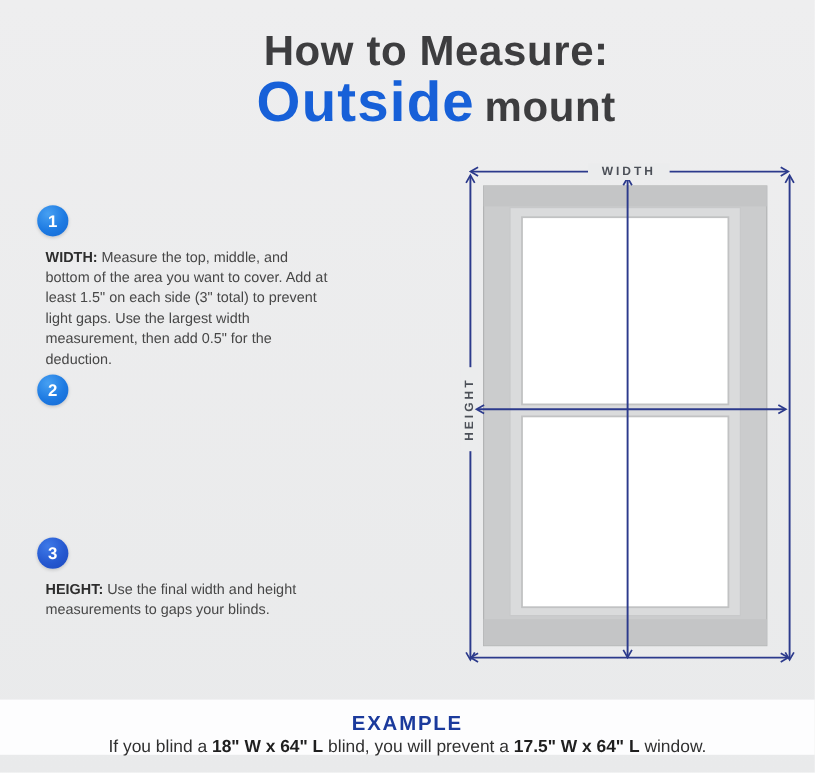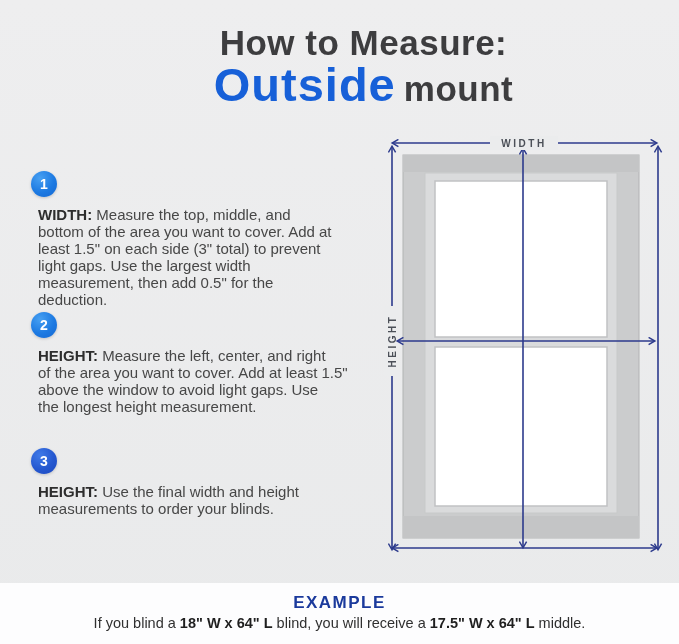--- a/index.html
+++ b/index.html
@@ -32,29 +32,29 @@
     width:26px;height:26px;border-radius:50%;
     background:radial-gradient(circle at 35% 28%,#47a0f2 0%,#1d7ae2 55%,#1467d2 100%);
     color:#fff;font-size:14px;font-weight:700;
     display:flex;align-items:center;justify-content:center;
     box-shadow:0 1px 3px rgba(0,0,0,0.18);
   }
   .step-3 .badge{
     background:radial-gradient(circle at 35% 28%,#3f7ae8 0%,#2558d0 55%,#1c48bd 100%);
   }
   .step-text{
-    margin:9px 0 0 7px;font-size:15px;line-height:17px;color:#474747;
+    margin:9px 0 0 7px;font-size:12px;line-height:17px;color:#474747;
     white-space:pre-line;
   }
   .step-text strong{color:#2d2d2d;font-weight:700;}
   
   .diagram{position:absolute;left:380px;top:128px;}
   
   .footer{
-    position:absolute;left:0;top:583px;width:679px;height:61px;
+    position:absolute;left:0;top:583px;width:679px;height:46px;
     background:#fdfdfe;text-align:center;
   }
   .example-title{
     margin:10px 0 2px 0;font-size:17px;font-weight:700;
     color:#1b3a9c;letter-spacing:1.5px;
   }
   .example-line{margin:0;font-size:14.5px;color:#303030;}
   .example-line b{color:#1f1f1f;}
 </style>
 </head>
@@ -76,32 +76,28 @@
 least 1.5" on each side (3" total) to prevent
 light gaps. Use the largest width
 measurement, then add 0.5" for the
 deduction.</span></p>
   </div>
 
   <div class="step step-2">
     <div class="badge">
         <span>2</span>
       </div>
-    <p class="step-text"><strong>HEIGHT:</strong> <span>Measure the left, center, and right
-of the area you want to cover. Add at least 1.5"
-above the window to avoid light gaps. Use
-the longest height measurement.</span></p>
   </div>
 
   <div class="step step-3">
     <div class="badge">
         <span>3</span>
       </div>
     <p class="step-text"><strong>HEIGHT:</strong> <span>Use the final width and height
-measurements to order your blinds.</span></p>
+measurements to gaps your blinds.</span></p>
   </div>
 
   <svg class="diagram" width="299" height="460" viewBox="0 0 299 460">
     <defs>
       <marker id="chev" viewBox="0 0 10 10" refX="7" refY="5" markerWidth="9" markerHeight="9" markerUnits="userSpaceOnUse" orient="auto-start-reverse">
         <path d="M1,1 L8,5 L1,9" fill="none" stroke="#2c3a8c" stroke-width="1.6"></path>
       </marker>
     </defs>
 
     <g>
@@ -125,16 +121,16 @@
     <rect x="4" y="178" width="15" height="70" fill="#ebeced"></rect>
 
     <line x1="18" y1="213" x2="274" y2="213" stroke="#2c3a8c" stroke-width="1.6" fill="none" marker-start="url(#chev)" marker-end="url(#chev)"></line>
 
     <text x="144" y="15" text-anchor="middle" dominant-baseline="central" font-size="10" font-weight="700" fill="#4c5058" style="letter-spacing:2.5px">WIDTH</text>
     <text transform="translate(12,213) rotate(-90)" text-anchor="middle" dominant-baseline="central" font-size="10" font-weight="700" fill="#4c5058" style="letter-spacing:2.5px">HEIGHT</text>
   </svg>
 
   <div class="footer">
     <p class="example-title">EXAMPLE</p>
-    <p class="example-line"><span>If you blind a </span><b>18" W x 64" L</b><span> blind, you will receive a </span><b>17.5" W x 64" L</b><span> middle.</span></p>
+    <p class="example-line"><span>If you blind a </span><b>18" W x 64" L</b><span> blind, you will prevent a </span><b>17.5" W x 64" L</b><span> window.</span></p>
   </div>
 
 </div>
 
 </body></html>

